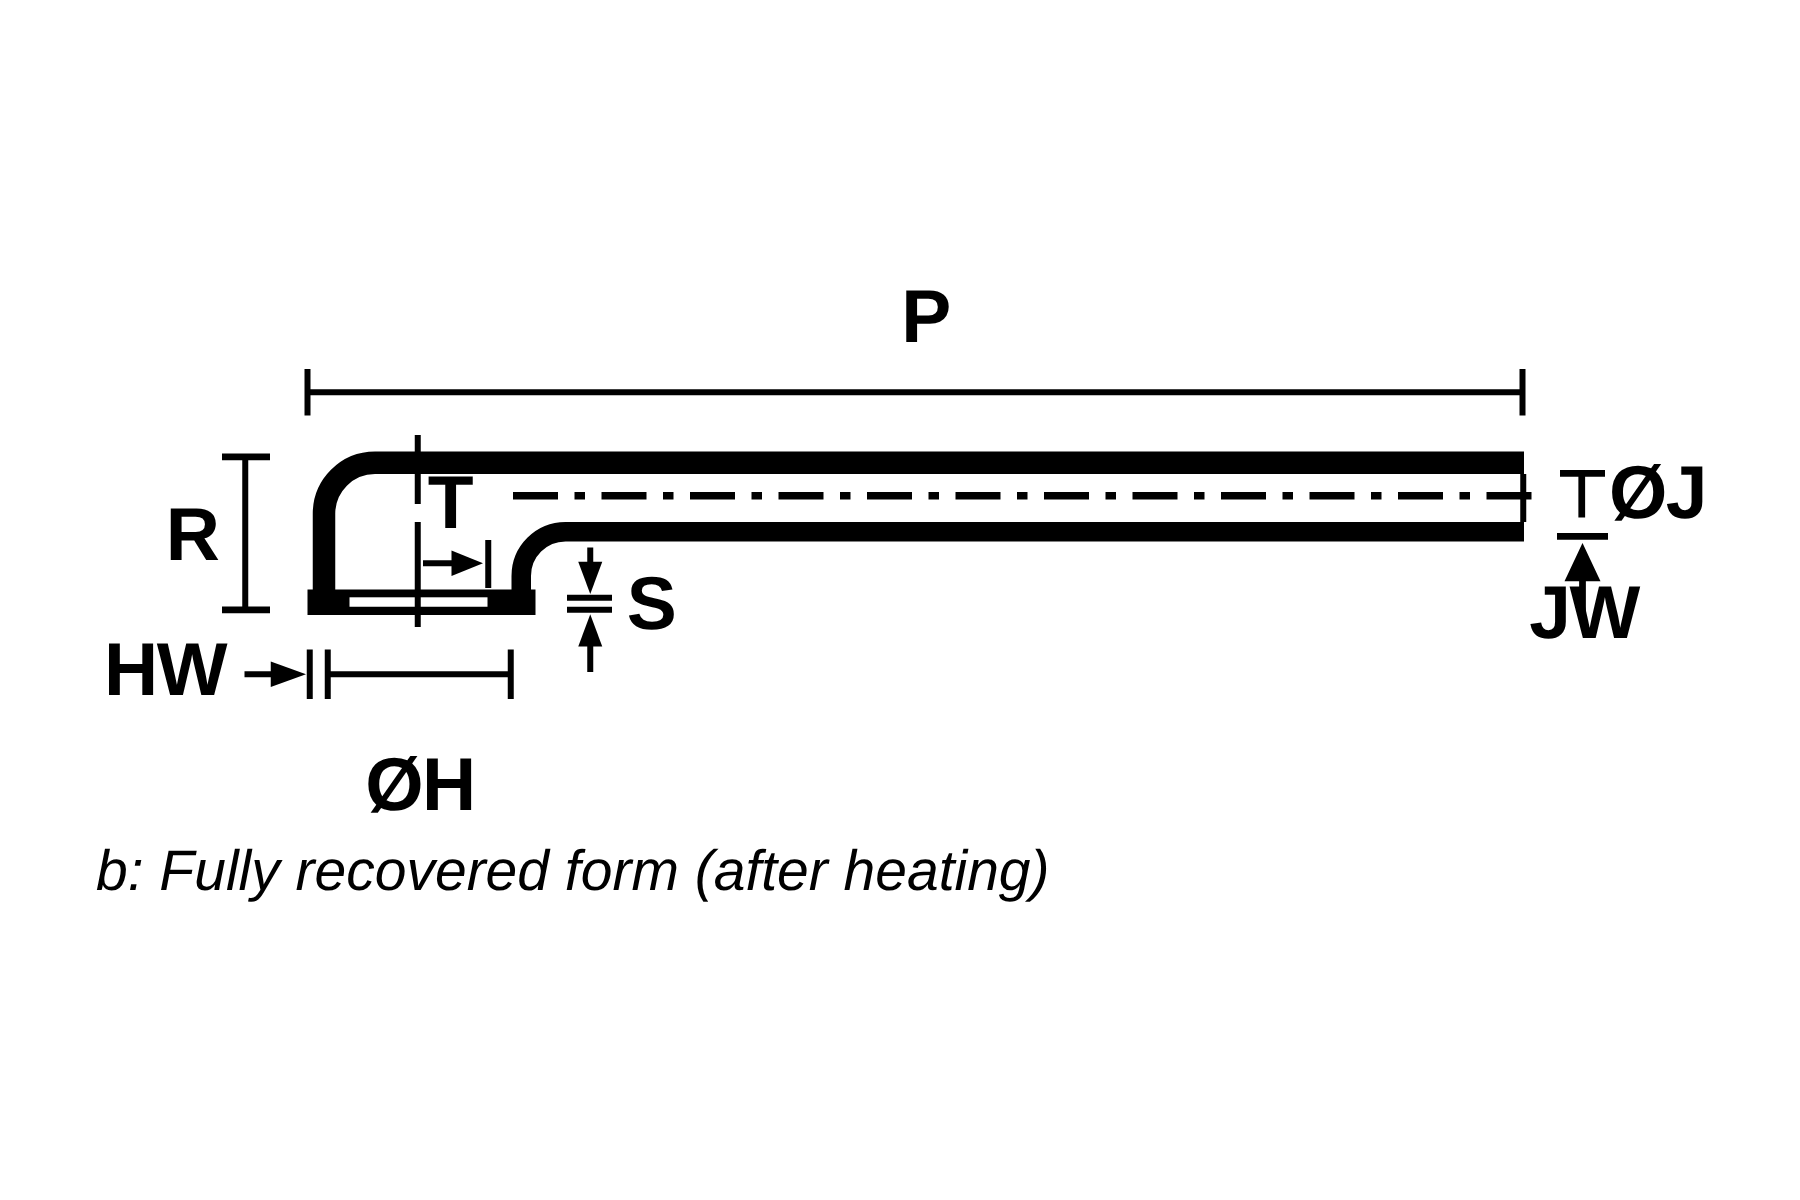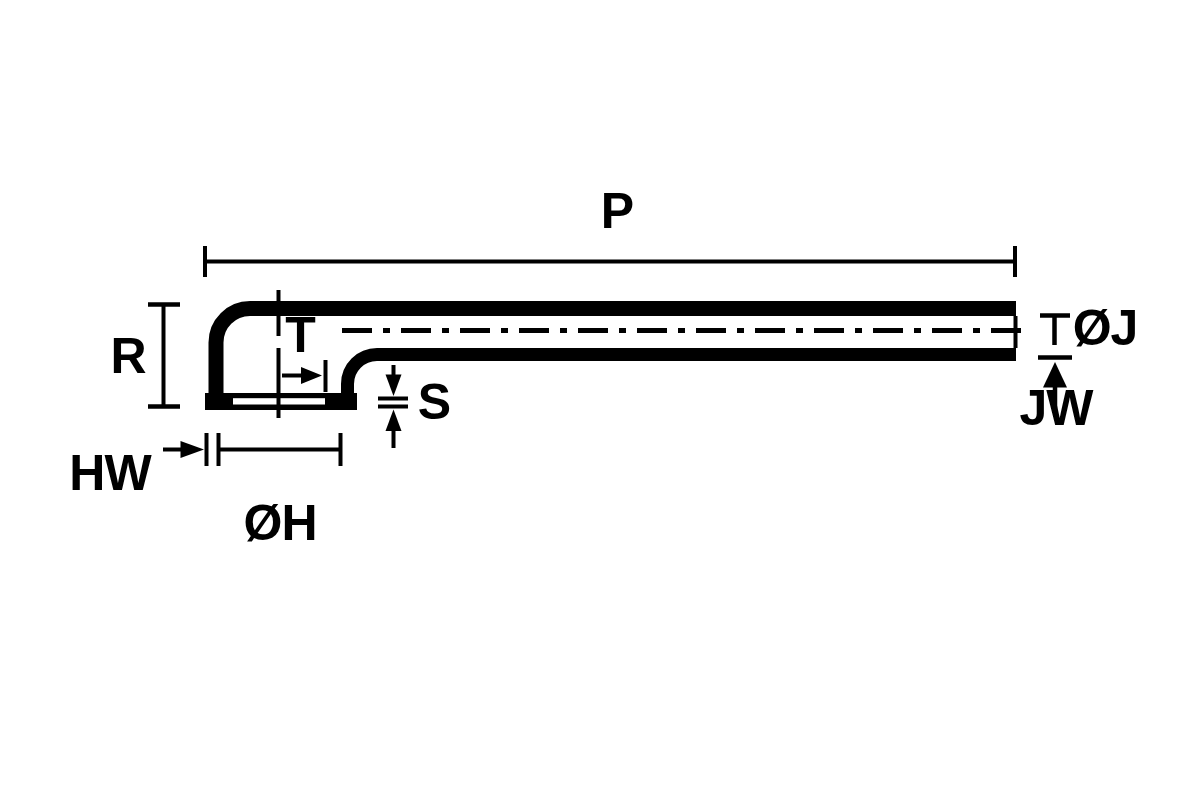--- a/index.html
+++ b/index.html
@@ -112,19 +112,20 @@
       <polygon points="1055,362 1043,387.5 1067,387.5" fill="currentColor"></polygon>
       <line x1="1055" y1="386" x2="1055" y2="411" stroke="currentColor" stroke-width="4.5"></line>
     </g>
   </svg>
 
   <div>
     <div class="dim-label" style="left:617px;top:186px;">P</div>
     <div class="dim-label" style="left:128px;top:331px;">R</div>
     <div class="dim-label" style="left:300px;top:310px;">T</div>
     <div class="dim-label" style="left:434px;top:377px;">S</div>
-    <div class="dim-label" style="left:110px;top:421px;margin-top:27px;">HW</div>
+    <div class="dim-label" style="left:110px;top:421px;">HW</div>
     <div class="dim-label" style="left:280px;top:498px;">ØH</div>
     <div class="dim-label" style="left:1105px;top:303px;">ØJ</div>
     <div class="dim-label" style="left:1056px;top:383px;">JW</div>
   </div>
 
+  <div class="caption">b: Fully recovered form (after heating)</div>
 </div>
 
 </body></html>

